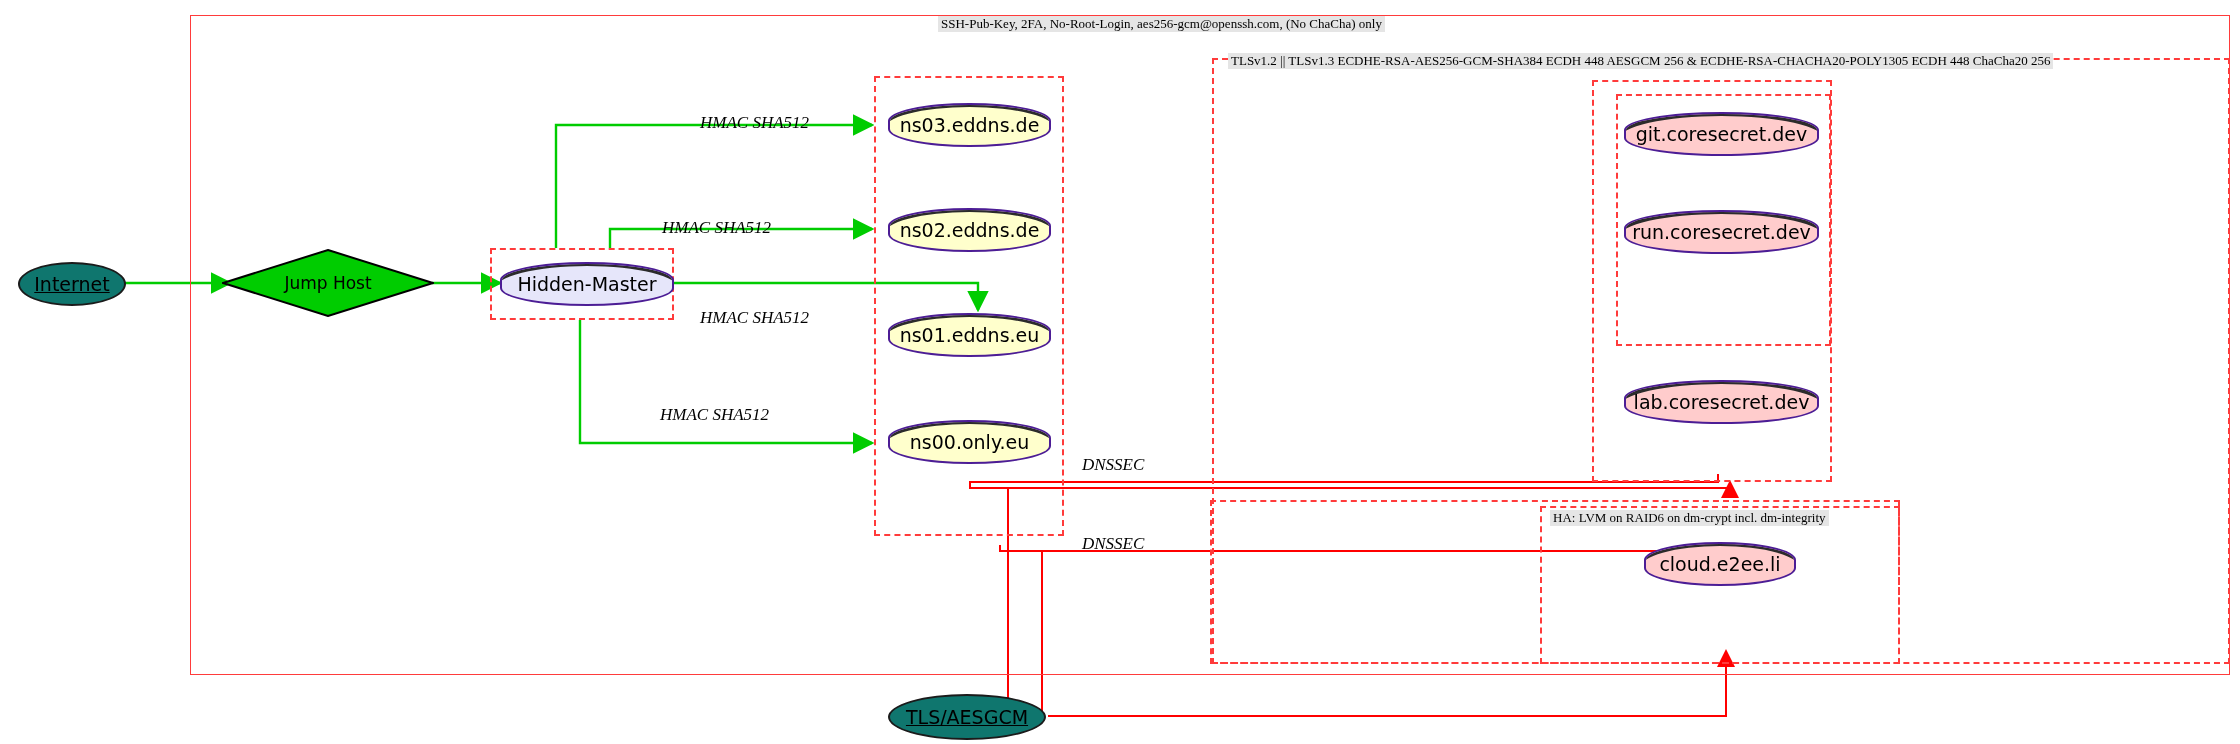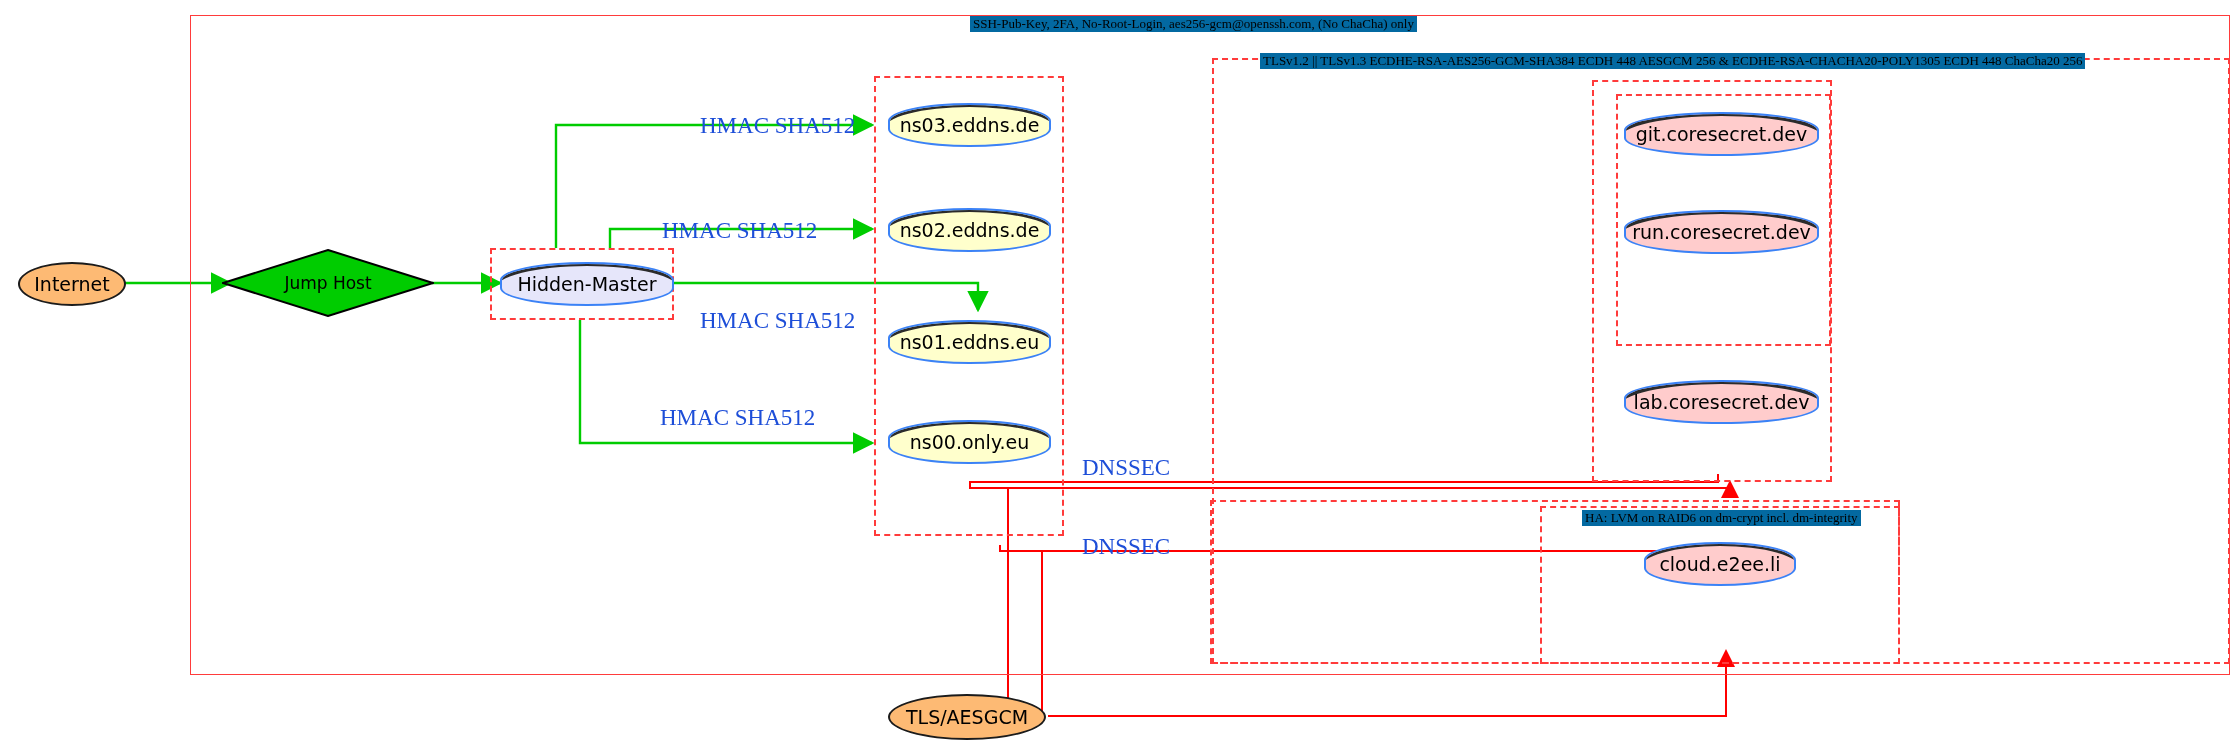--- a/index.html
+++ b/index.html
@@ -30,32 +30,33 @@
     align-items: center;
     justify-content: center;
     font-family: "DejaVu Sans", sans-serif;
     font-size: 19px;
     color: #000000;
     white-space: nowrap;
     z-index: 6;
   }
   
   .cyl {
-    border: 2px solid #3b82f6;
+    border: 2px solid #4c1d95;
     border-radius: 50% / 18px;
     background: #ffffcc;
     box-shadow: inset 0 9px 0 -7px #2b2b2b;
   }
   .cyl.pink { background: #ffcccc; }
   .cyl.lav  { background: #e6e6fa; }
 
   .ellipse {
     border: 2px solid #1b1b1b;
     border-radius: 50%;
-    background: #fdba74;
+    background: #0f766e;
+    text-decoration: underline;
   }
 
   .diamond-wrap {
     position: absolute;
     z-index: 6;
   }
   .diamond-wrap svg { display:block; }
   .diamond-label {
     position: absolute;
     left: 0; top: 0;
@@ -63,36 +64,36 @@
     display: flex; align-items: center; justify-content: center;
     font-family: "DejaVu Sans", sans-serif;
     font-size: 17px;
     color: #000;
     pointer-events: none;
   }
 
   .edge-label {
     position: absolute;
     font-family: "Liberation Serif", serif;
-    font-size: 23px;
-    color: #1d4ed8;
+    font-size: 17px;
+    color: #000000;
     white-space: nowrap;
     z-index: 7;
     background: transparent;
+    font-style: italic;
   }
   .zone-label {
     position: absolute;
     font-family: "Liberation Serif", serif;
     font-size: 13px;
     color: #000;
     white-space: nowrap;
     z-index: 7;
-    background: #0369a1;
+    background: #e5e5e5;
     padding: 0 3px;
-    margin-left: 32px;
   }
   .zone {
     position: absolute;
     box-sizing: border-box;
     z-index: 1;
   }
   .zone.solid { border: 1.5px solid #ff3b3b; }
   .zone.dashed { border: 2px dashed #ff3b3b; }
 </style>
 </head>
@@ -161,21 +162,21 @@
     </svg>
     <div class="diamond-label">Jump Host</div>
   </div>
 
   <div class="node cyl lav" style="left:500px; top:262px; width:174px; height:44px;">Hidden-Master</div>
 
   <div class="node cyl" style="left:888px; top:103px; width:163px; height:44px;">ns03.eddns.de</div>
 
   <div class="node cyl" style="left:888px; top:208px; width:163px; height:44px;">ns02.eddns.de</div>
 
-  <div class="node cyl" style="left:888px; top:320px; width:163px; height:44px;text-align:right;">ns01.eddns.eu</div>
+  <div class="node cyl" style="left:888px; top:313px; width:163px; height:44px;text-align:right;">ns01.eddns.eu</div>
 
   <div class="node cyl" style="left:888px; top:420px; width:163px; height:44px;">ns00.only.eu</div>
 
   <div class="node cyl pink" style="left:1624px; top:112px; width:195px; height:44px;">git.coresecret.dev</div>
 
   <div class="node cyl pink" style="left:1624px; top:380px; width:195px; height:44px;">lab.coresecret.dev</div>
 
   <div class="node cyl pink" style="left:1624px; top:210px; width:195px; height:44px;">run.coresecret.dev</div>
 
   <div class="node cyl pink" style="left:1644px; top:542px; width:152px; height:44px;">cloud.e2ee.li</div>

